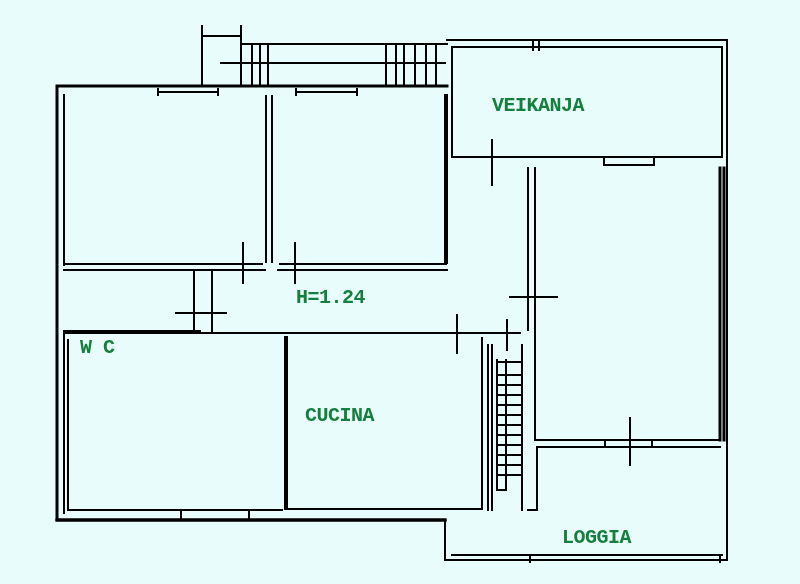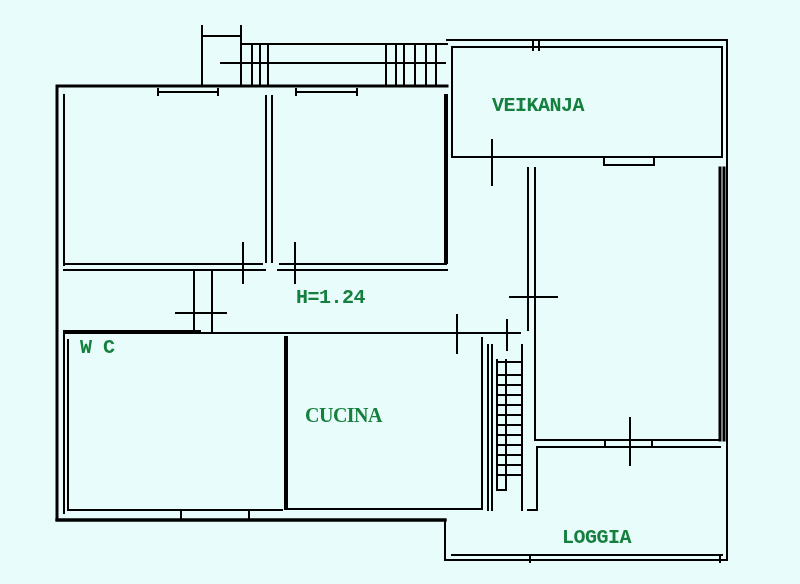--- a/index.html
+++ b/index.html
@@ -56,14 +56,14 @@
     <path d="M630 418 V465" stroke-width="2"></path>
 
     <path d="M537 447 V510 H528 M445 520 V560 H727 M452 555 H722" stroke-width="2"></path>
     <path d="M530 555 V562 M720 555 V562" stroke-width="2"></path>
   </g>
 </svg>
 
 <div class="lbl" style="left:492px;top:94px;">VEIKANJA</div>
 <div class="lbl" style="left:80px;top:296px;margin-top:40px;">W C</div>
 <div class="lbl" style="left:296px;top:286px;">H=1.24</div>
-<div class="lbl" style="left:305px;top:404px;font-family:Liberation Serif, serif;">CUCINA</div>
+<div class="lbl" style="left:305px;top:404px;">CUCINA</div>
 <div class="lbl" style="left:562px;top:526px;">LOGGIA</div>
 
 </body></html>

